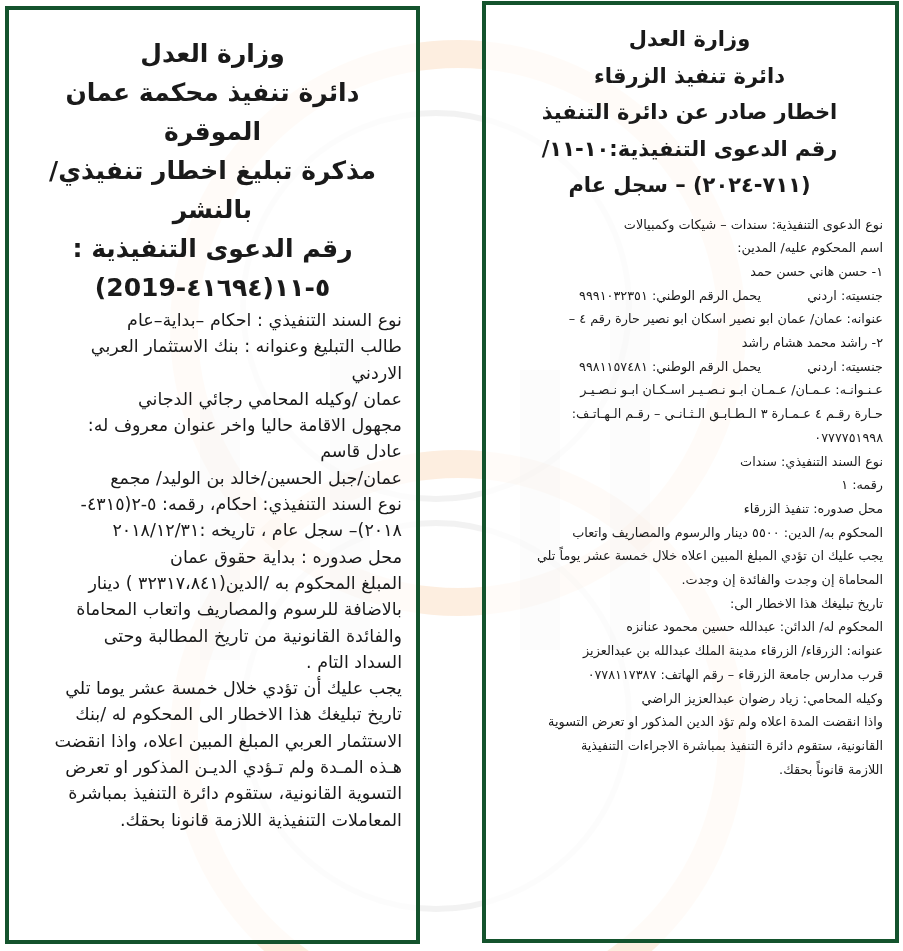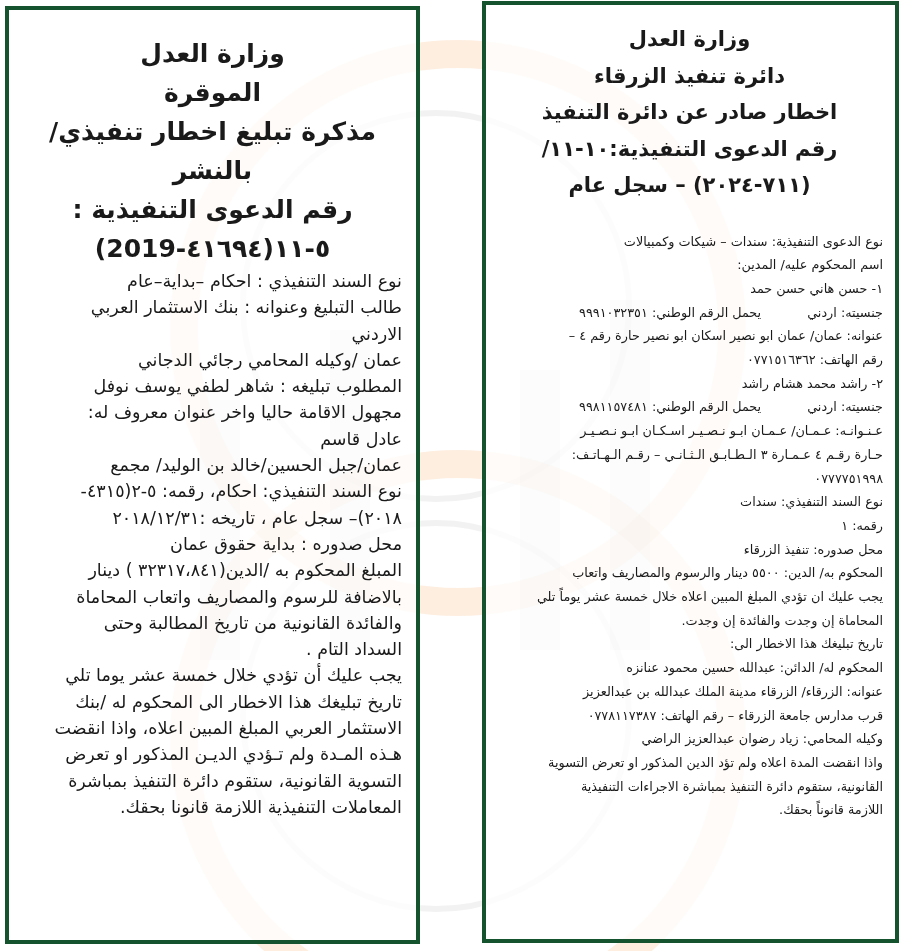--- a/index.html
+++ b/index.html
@@ -78,21 +78,21 @@
       font-size: 17.5px;
       line-height: 26.3px;
       margin-top: 0;
     }
     #notice-left .line {
       display: block;
     }
     #notice-right .body-block {
       font-size: 12.8px;
       line-height: 23.7px;
-      margin-top: 26px;
+      margin-top: 9px;
     }
     #notice-right .line {
       display: block;
       white-space: nowrap;
       overflow: hidden;
     }
     .gap { display: inline-block; width: 46px; }
   </style>
 </head>
 <body>
@@ -103,31 +103,31 @@
   <div class="wm-ring-inner" style="left:240px;top:110px;width:380px;height:380px;"></div>
   <div class="wm-ring-inner" style="left:240px;top:520px;width:380px;height:380px;"></div>
   <div class="wm-bar" style="left:520px;top:370px;width:40px;height:280px;"></div>
   <div class="wm-bar" style="left:610px;top:300px;width:40px;height:350px;"></div>
   <div class="wm-bar" style="left:200px;top:400px;width:40px;height:260px;"></div>
   <div class="wm-bar" style="left:330px;top:330px;width:40px;height:320px;"></div>
 </div>
 
 <div class="notice" id="notice-left">
   <p class="hdr">وزارة العدل</p>
+  <p class="hdr">دائرة تنفيذ محكمة عمان</p>
   <p class="hdr">الموقرة</p>
   <p class="hdr">مذكرة تبليغ اخطار تنفيذي/</p>
   <p class="hdr">بالنشر</p>
   <p class="hdr">رقم الدعوى التنفيذية :</p>
   <p class="hdr">٥-١١(٤١٦٩٤-2019)</p>
   <div class="body-block">
     <span class="line">نوع السند التنفيذي : احكام –بداية–عام</span>
     <span class="line">طالب التبليغ وعنوانه : بنك الاستثمار العربي</span>
     <span class="line">الاردني</span>
     <span class="line">عمان /وكيله المحامي رجائي الدجاني</span>
-    <span class="line">المطلوب تبليغه : شاهر لطفي يوسف نوفل</span>
     <span class="line">مجهول الاقامة حاليا واخر عنوان معروف له:</span>
     <span class="line">عادل قاسم</span>
     <span class="line">عمان/جبل الحسين/خالد بن الوليد/ مجمع</span>
     <span class="line">نوع السند التنفيذي: احكام، رقمه: ٥-٢(٤٣١٥-</span>
     <span class="line">٢٠١٨)– سجل عام ، تاريخه :٢٠١٨/١٢/٣١</span>
     <span class="line">محل صدوره : بداية حقوق عمان</span>
     <span class="line">المبلغ المحكوم به /الدين(٣٢٣١٧،٨٤١ ) دينار</span>
     <span class="line">بالاضافة للرسوم والمصاريف واتعاب المحاماة</span>
     <span class="line">والفائدة القانونية من تاريخ المطالبة وحتى</span>
     <span class="line">السداد التام .</span>
@@ -148,21 +148,20 @@
   <p class="hdr">(٧١١-٢٠٢٤) – سجل عام</p>
   <div class="body-block">
     <span class="line">نوع الدعوى التنفيذية: سندات – شيكات وكمبيالات</span>
     <span class="line">اسم المحكوم عليه/ المدين:</span>
 
     <span class="line">١- حسن هاني حسن حمد</span>
     <span class="line">
       <span>جنسيته: اردني</span><span class="gap"></span><span>يحمل الرقم الوطني: ٩٩٩١٠٣٢٣٥١</span>
     </span>
     <span class="line">عنوانه: عمان/ عمان ابو نصير اسكان ابو نصير حارة رقم ٤ –</span>
-    <span class="line">رقم الهاتف: ٠٧٧١٥١٦٣٦٢</span>
 
     <span class="line">٢- راشد محمد هشام راشد</span>
     <span class="line">
       <span>جنسيته: اردني</span><span class="gap"></span><span>يحمل الرقم الوطني: ٩٩٨١١٥٧٤٨١</span>
     </span>
     <span class="line">عـنـوانـه: عـمـان/ عـمـان ابـو نـصـيـر اسـكـان ابـو نـصـيـر</span>
     <span class="line">حـارة رقـم ٤ عـمـارة ٣ الـطـابـق الـثـانـي – رقـم الـهـاتـف:</span>
     <span class="line">٠٧٧٧٧٥١٩٩٨</span>
 
     <span class="line">نوع السند التنفيذي: سندات</span>

